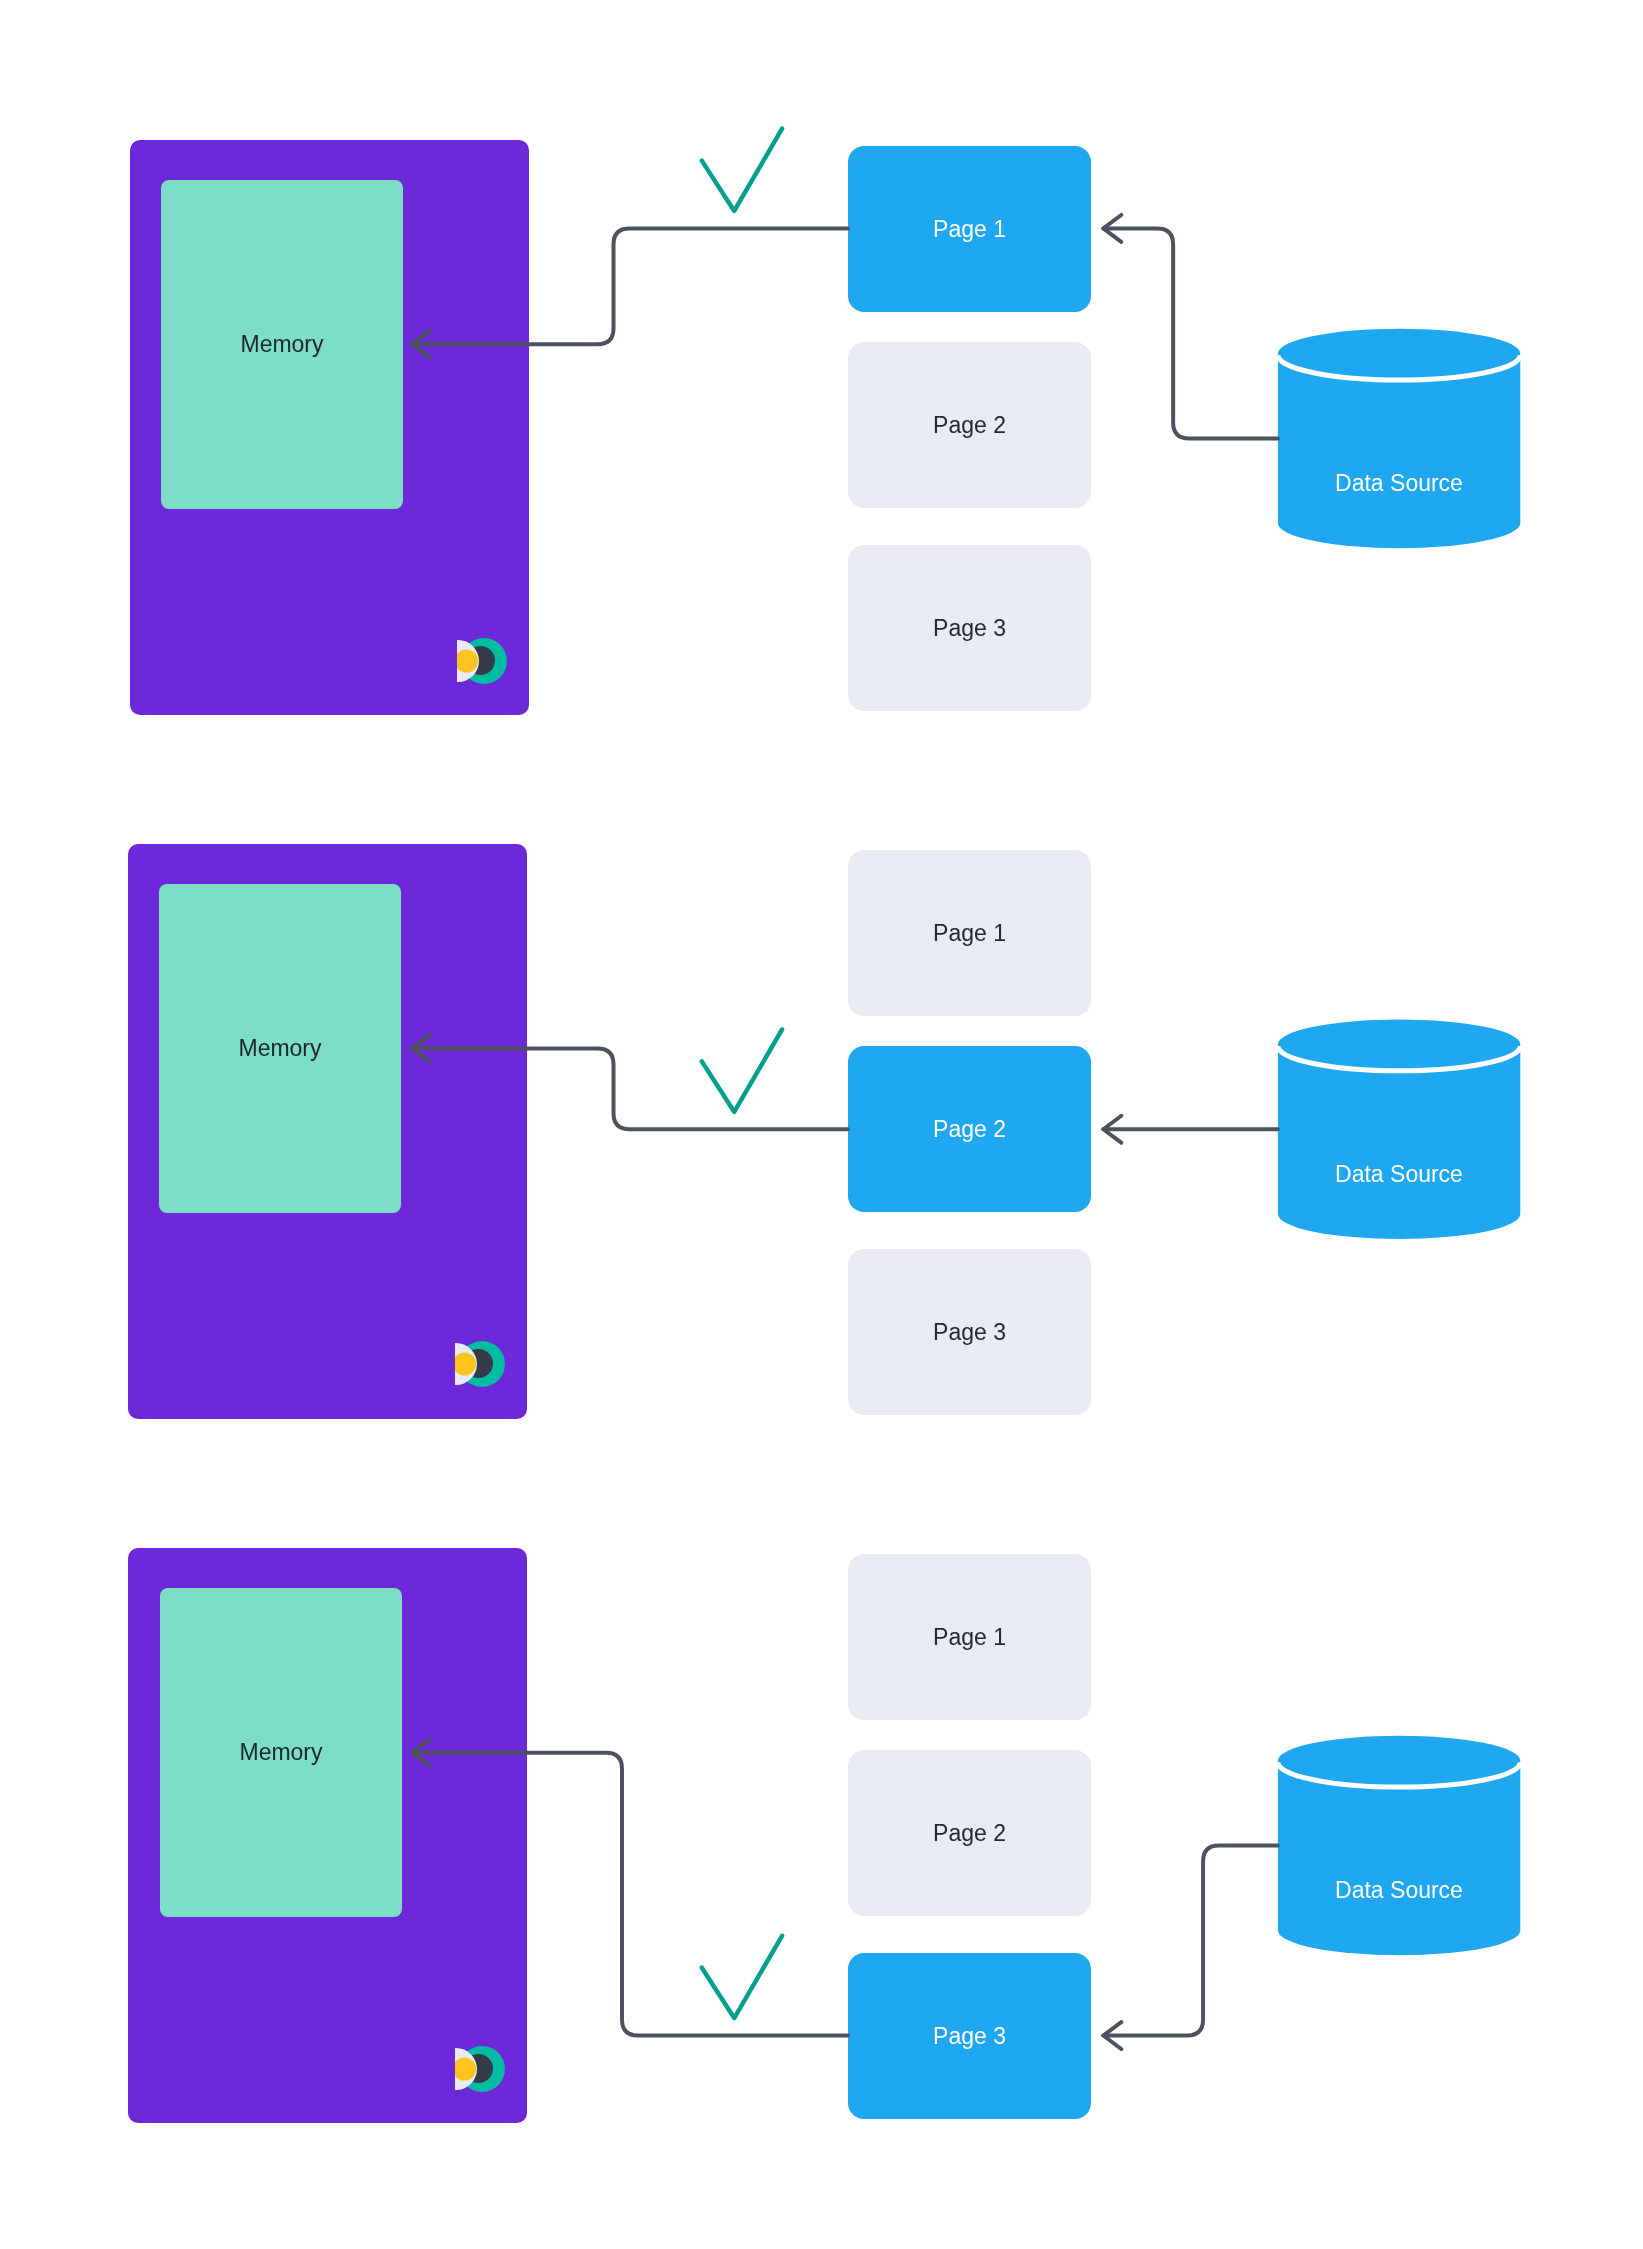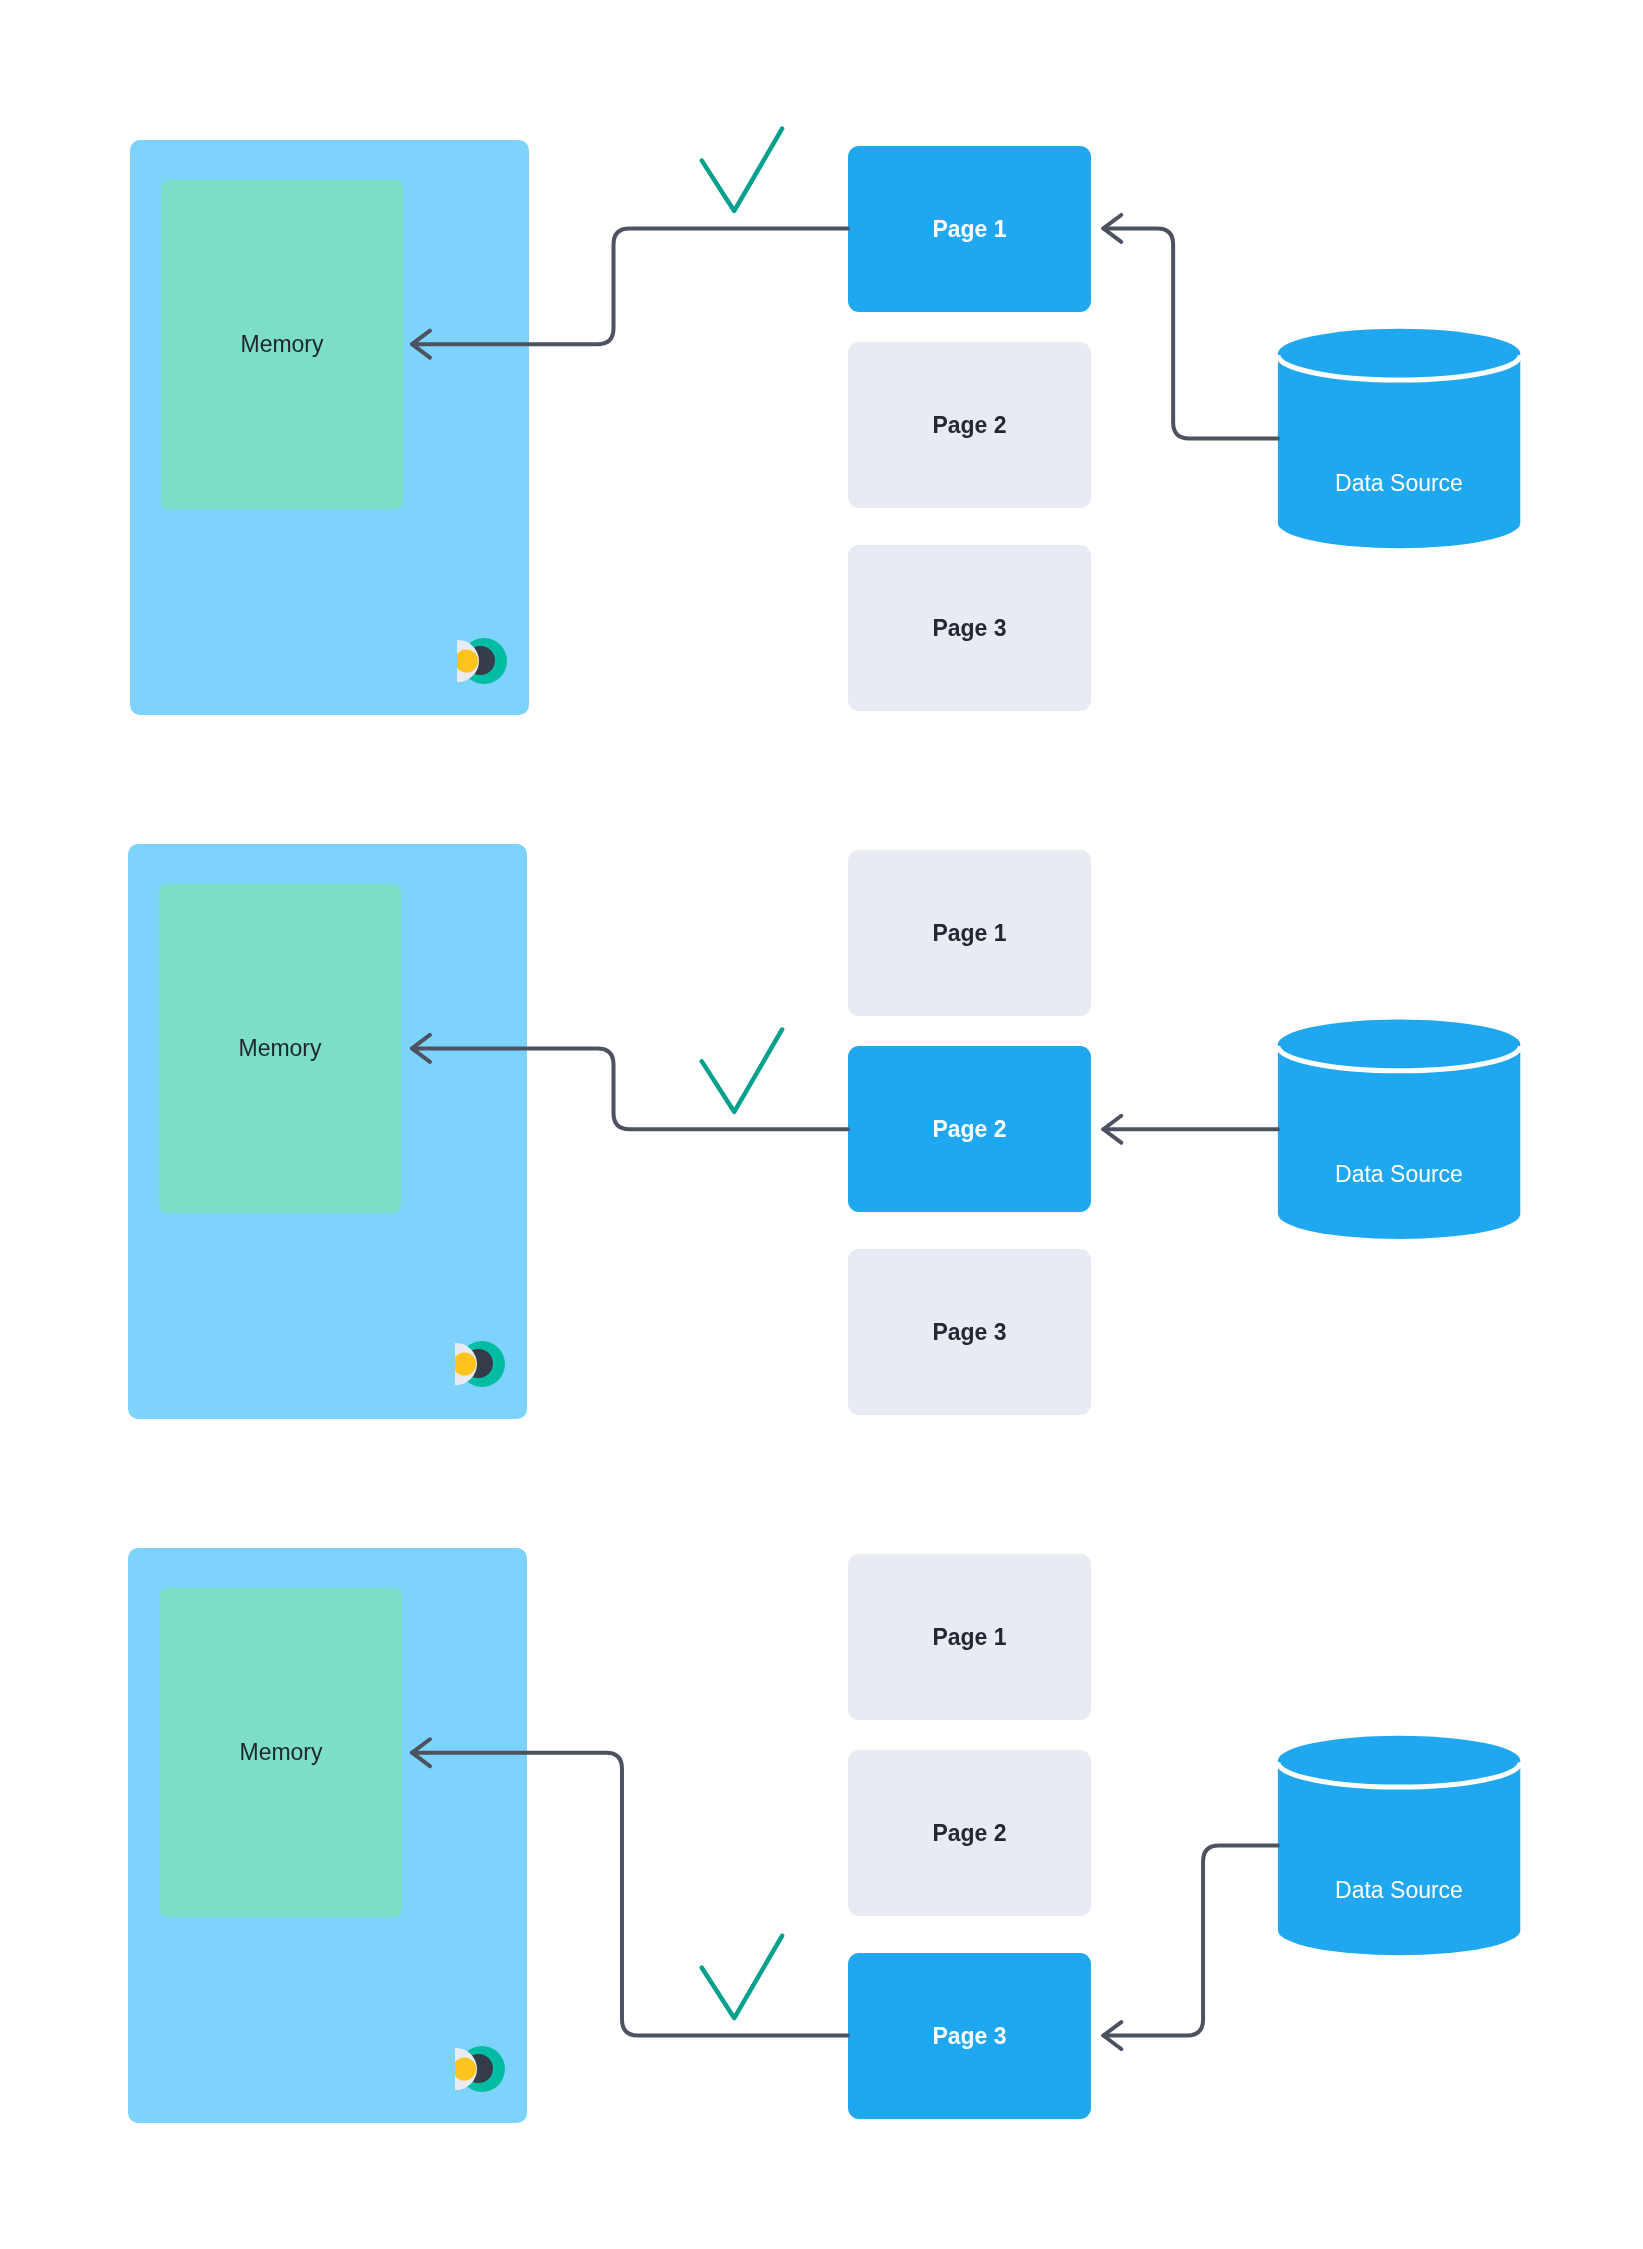--- a/index.html
+++ b/index.html
@@ -1,24 +1,24 @@
 <!DOCTYPE html>
 <html style="font-size:8px"><head>
 <meta charset="utf-8">
 <style>
   html,body{margin:0;padding:0;background:#ffffff;}
   body{position:relative;width:1644px;height:2250px;overflow:hidden;
        font-family:"Liberation Sans","DejaVu Sans",sans-serif;}
-  .panel{position:absolute;width:399px;height:575px;background:#7dd3fc;border-radius:10px;}
+  .panel{position:absolute;width:399px;height:575px;background:#6d28d9;border-radius:10px;}
   .memblock{position:absolute;width:242px;height:329px;background:#7CDFC5;border-radius:8px;
             display:flex;align-items:center;justify-content:center;}
   .memblock span{font-size:23px;color:#20262F;}
   .logo{position:absolute;width:50px;height:50px;}
-  .page{position:absolute;left:848px;width:243px;height:166px;background:#E8EBF2;border-radius:11px;
-        display:flex;align-items:center;justify-content:center;font-size:23px;color:#222834;font-weight:bold;}
+  .page{position:absolute;left:848px;width:243px;height:166px;background:#E8EBF2;border-radius:16px;
+        display:flex;align-items:center;justify-content:center;font-size:23px;color:#222834;}
   .page.active{background:#1FA8F0;color:#ffffff;}
   .ds-label{position:absolute;left:1278px;width:242px;height:28px;display:flex;align-items:center;
             justify-content:center;font-size:23px;color:#ffffff;z-index:6;margin-top:22px;}
   svg.overlay{position:absolute;left:0;top:0;z-index:5;pointer-events:none;}
   .connector{stroke:#4C5260;stroke-width:8;fill:none;stroke-linecap:round;stroke-linejoin:round;}
   .check{stroke:#00A18C;stroke-width:9;fill:none;stroke-linecap:round;stroke-linejoin:round;}
   .cyl{fill:#1FA8F0;}
   .cyl-split{stroke:#ffffff;stroke-width:10;fill:none;}
 </style>
 </head>

